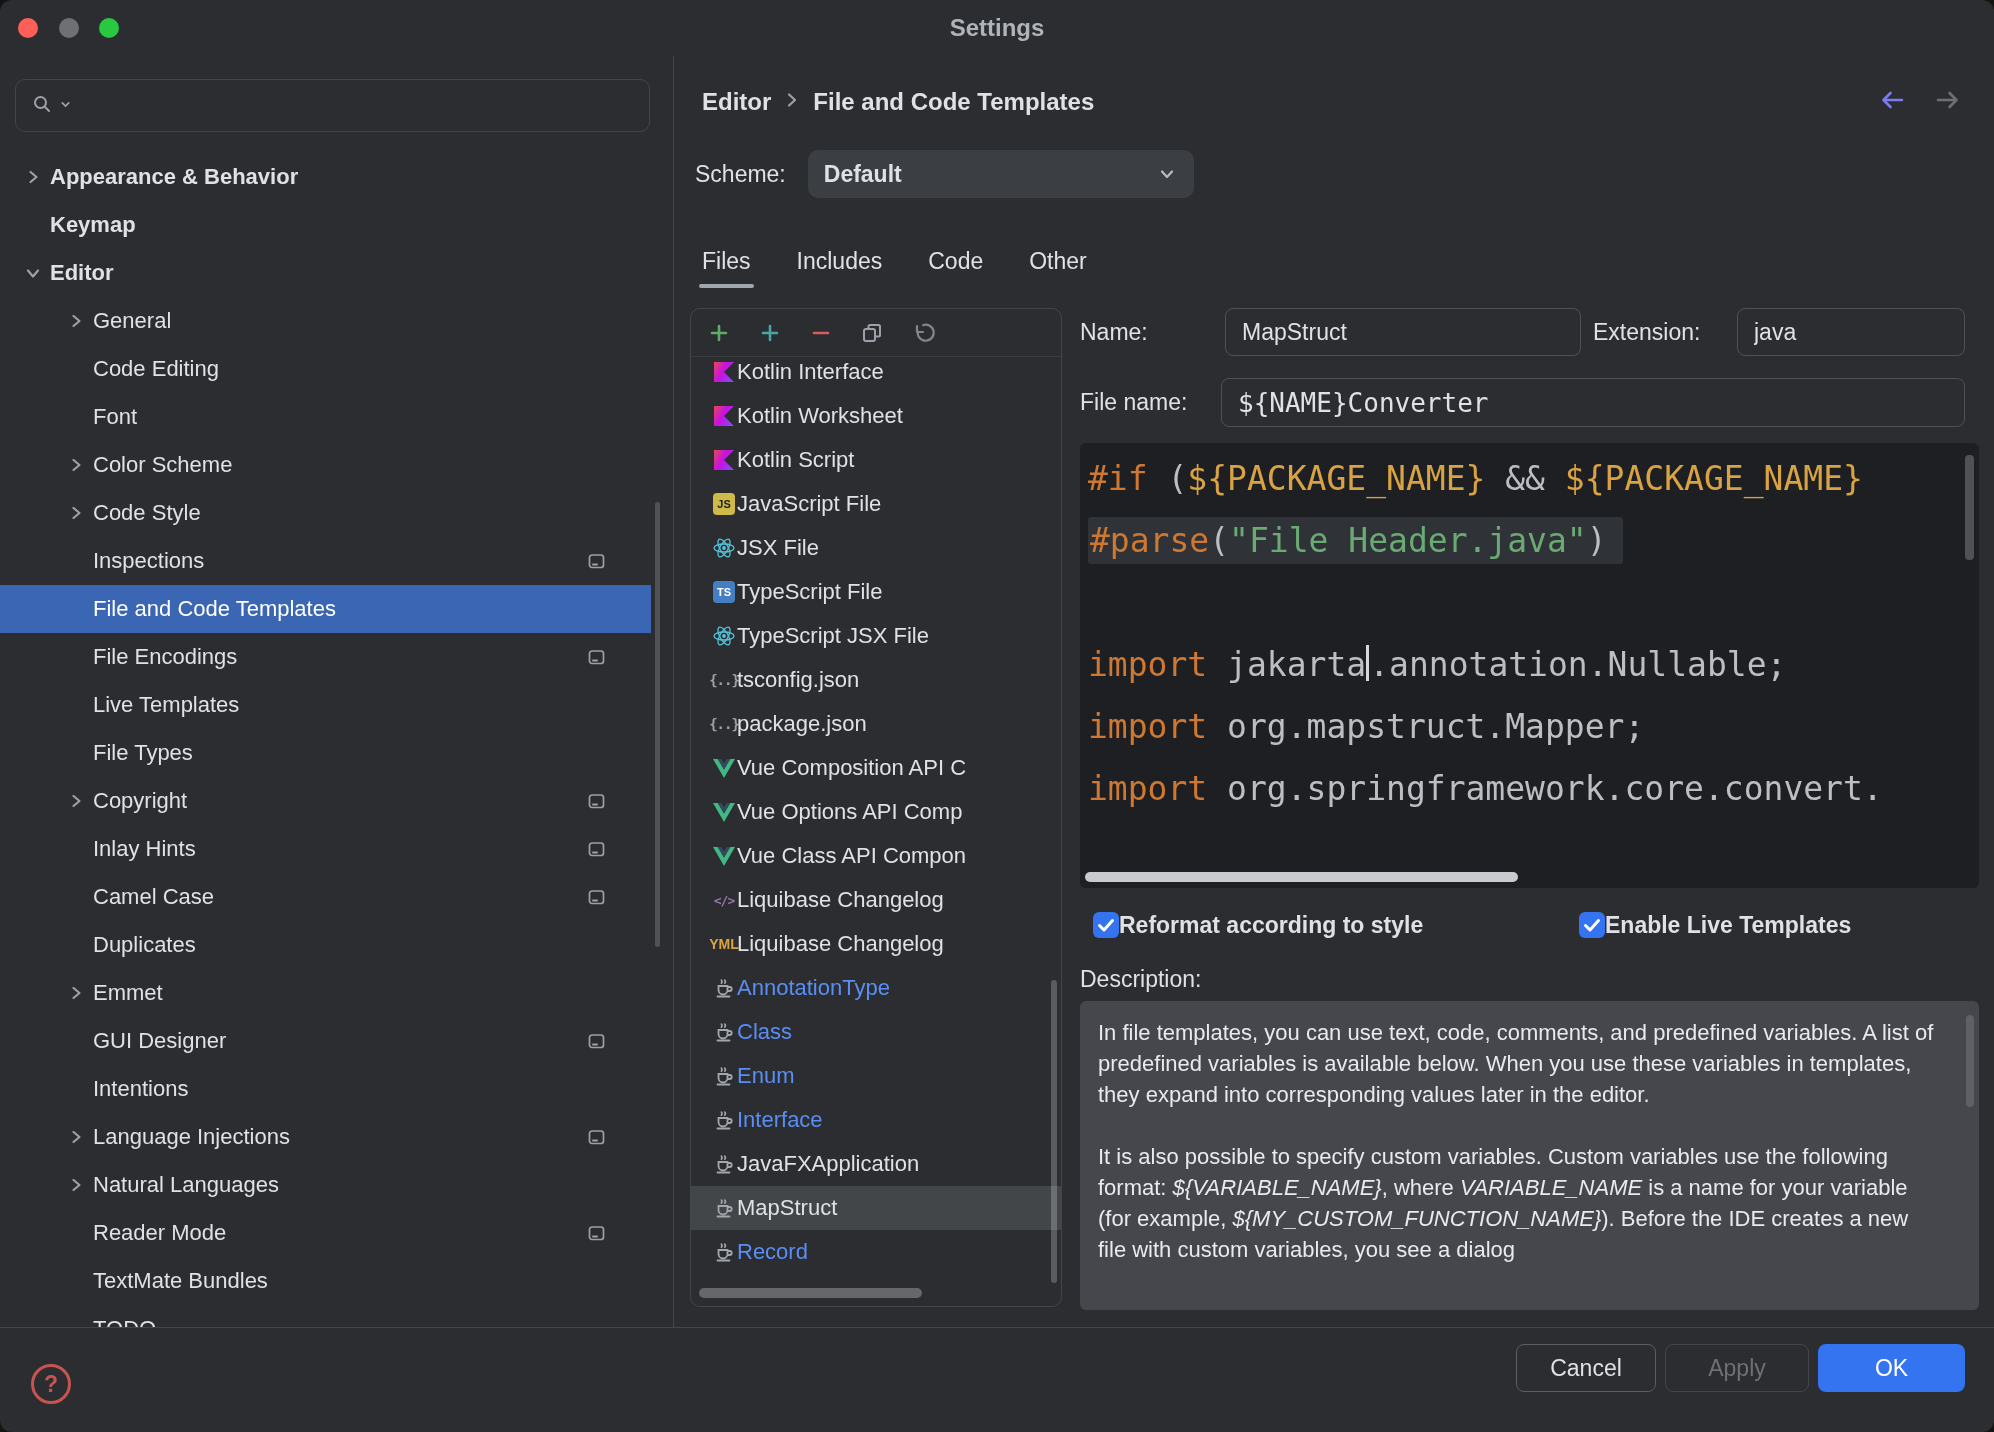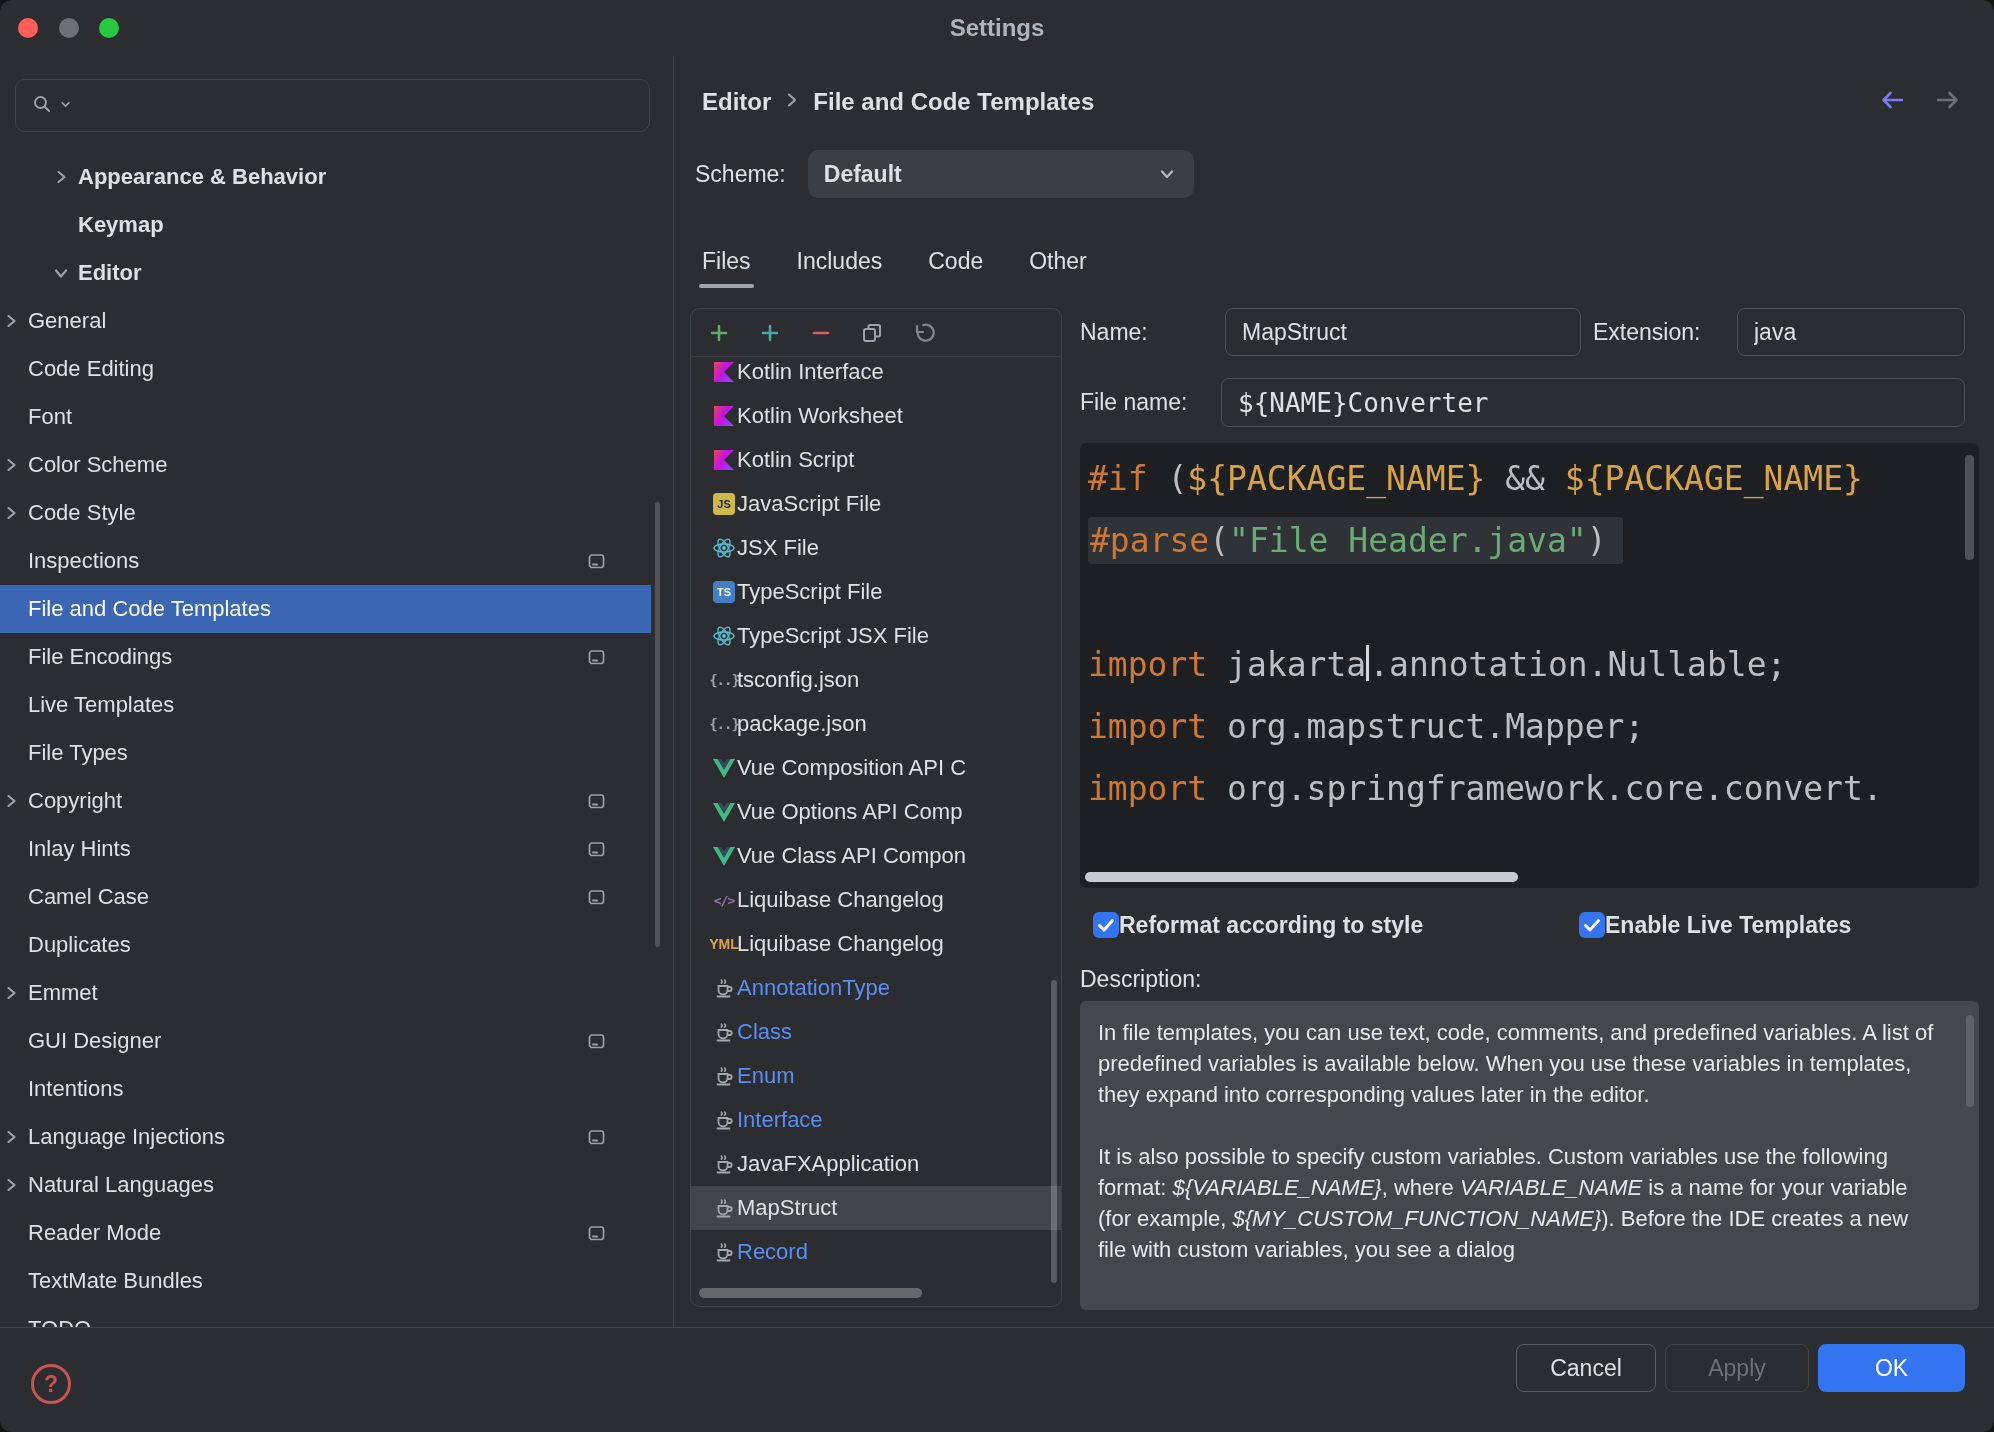--- a/index.html
+++ b/index.html
@@ -21,22 +21,22 @@
   
   .sidebar { position:absolute; left:0; top:56px; width:674px; bottom:105px;
     border-right:1px solid #43454A; overflow:hidden; }
   .search-box { position:absolute; left:15px; top:23px; width:635px; height:53px;
     border:1px solid #43454A; border-radius:10px; display:flex; align-items:center;
     padding-left:14px; gap:5px; }
   .search-box input { background:transparent; border:none; outline:none; color:#DFE1E5;
     font-size:22px; flex:1; font-family:inherit; }
   .tree { position:absolute; left:0; top:97px; right:0; bottom:0; overflow:hidden; padding-right:22px; }
   .tree-row { height:48px; display:flex; align-items:center; font-size:22px; color:#DFE1E5; }
-  .tree-row.lvl0 { padding-left:50px; }
-  .tree-row.lvl1 { }
+  .tree-row.lvl0 { padding-left:22px; }
+  .tree-row.lvl1 { padding-left:65px; }
   .tree-row.bold { font-weight:bold; }
   .tree-row.selected { background:#3B66B3; color:#FFFFFF; }
   .chev { width:21px; height:21px; display:flex; align-items:center; justify-content:center;
     margin-right:7px; flex:none; }
   .tree-row .label { white-space:nowrap; }
   .scope-icon { margin-left:auto; margin-right:45px; display:flex; }
   .sidebar-scroll { position:absolute; right:13px; top:446px; width:5px; height:445px;
     border-radius:3px; background:rgba(255,255,255,0.18); }
   
   .content { position:absolute; left:675px; top:56px; right:0; bottom:105px; }

